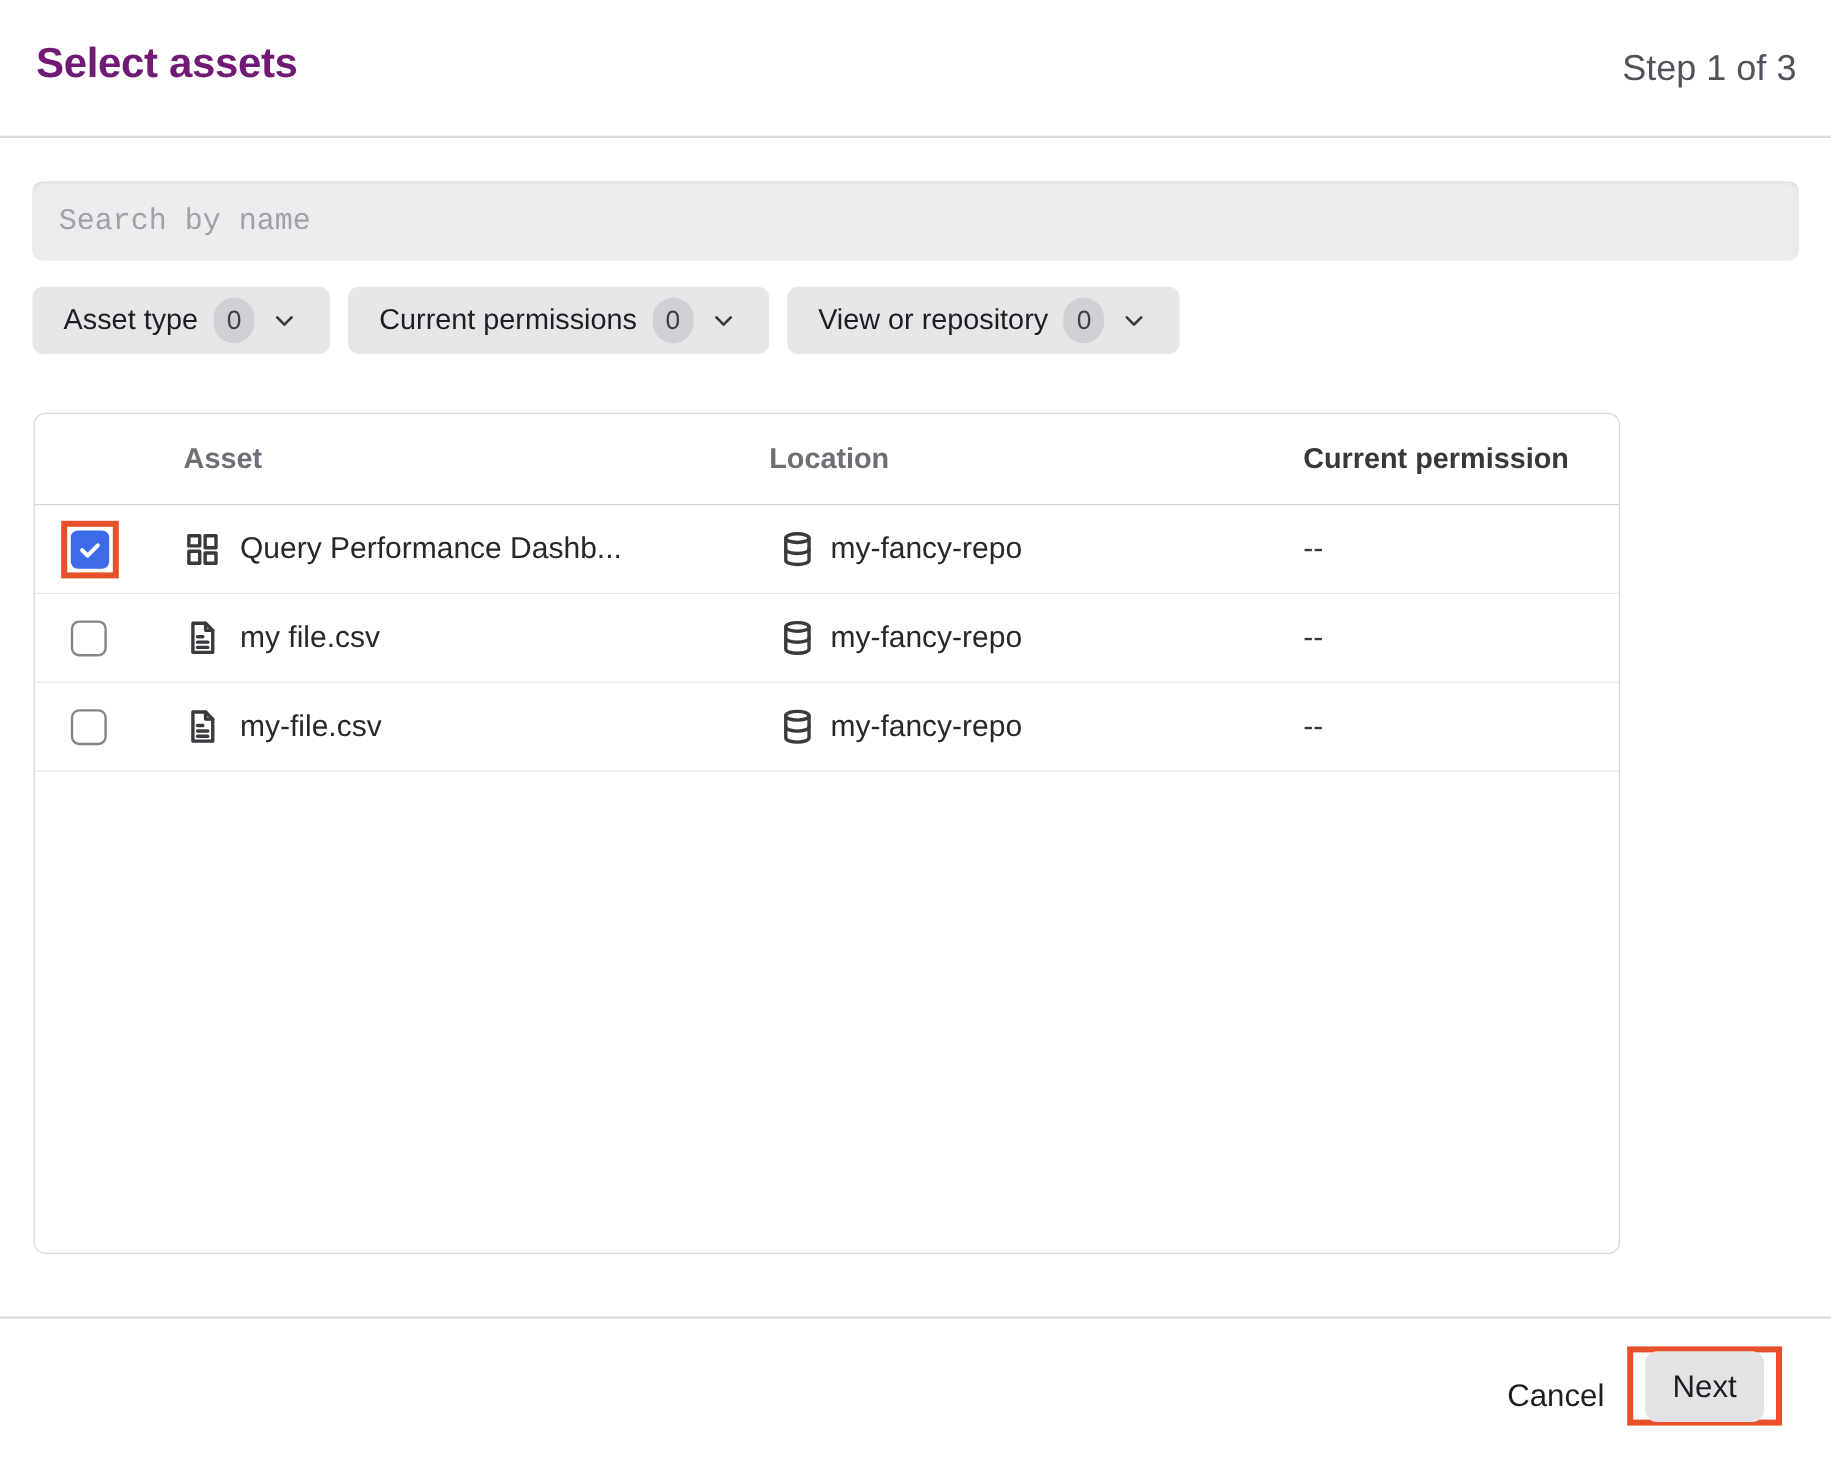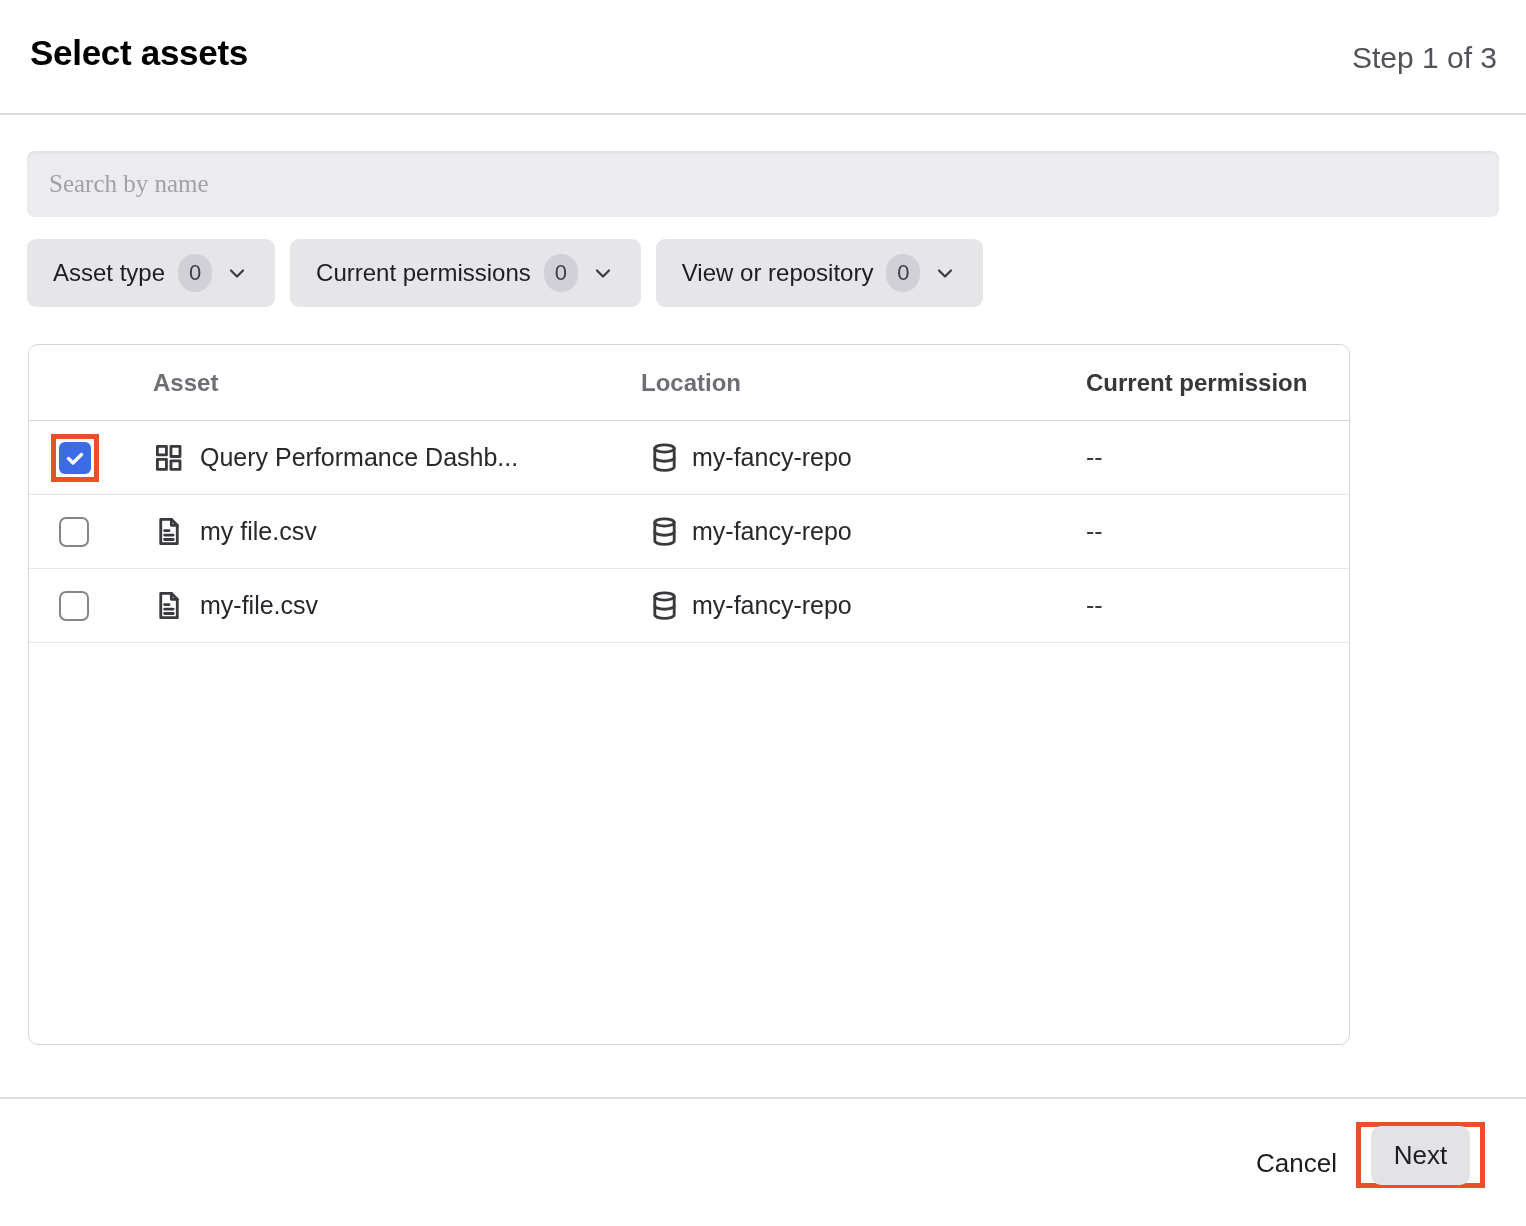--- a/index.html
+++ b/index.html
@@ -2,34 +2,34 @@
 <html><head>
 <meta charset="utf-8">
 <style>
   * { margin:0; padding:0; box-sizing:border-box; }
   html,body { width:1526px; height:1226px; background:#ffffff;
     font-family:"Liberation Sans","DejaVu Sans",sans-serif; }
   body { position:relative; overflow:hidden; color:#2a2a2e; }
 
   
   .hdr-divider { position:absolute; top:113px; left:0; width:1526px; height:1.5px; background:#dbdbde; }
-  .page-title { position:absolute; left:30px; top:33px; font-size:35px; font-weight:700; color:#000000; letter-spacing:-0.3px; }
+  .page-title { position:absolute; left:30px; top:33px; font-size:35px; font-weight:700; color:#701a75; letter-spacing:-0.3px; }
   .step-indicator { position:absolute; right:29px; top:41px; font-size:30px; color:#52525a; }
 
   
   .search-input { position:absolute; left:27px; top:151px; width:1472px; height:66px;
     background:#ececee; border:none; border-radius:8px; padding:0 22px;
     font-size:25px; color:#2e2e32; outline:none;
     box-shadow: inset 0 2px 3px rgba(0,0,0,0.05);
-    font-family:Liberation Serif, serif; }
+    font-family:Liberation Mono, monospace; }
   .search-input::placeholder { color:#a1a1a8; }
 
   
   .filters { position:absolute; left:27px; top:239px; display:flex; gap:15px; }
-  .filter-btn { display:inline-flex; align-items:center; gap:13px; height:68px; padding:0 26px;
+  .filter-btn { display:inline-flex; align-items:center; gap:13px; height:56px; padding:0 26px;
     background:#e6e6e8; border:none; border-radius:9px; cursor:pointer;
     font-size:24px; color:#1e1e22; font-family:inherit; }
   .filter-badge { background:#d0d0d6; border-radius:999px; min-width:34px; height:38px; padding:0 10px;
     display:inline-flex; align-items:center; justify-content:center;
     font-size:22px; color:#3f3f46; }
   .chev { width:24px; height:24px; }
 
   
   .asset-table { position:absolute; left:28px; top:344px; width:1322px; height:701px;
     border:1.5px solid #d6d6d9; border-radius:10px; background:#fff; overflow:hidden; }

